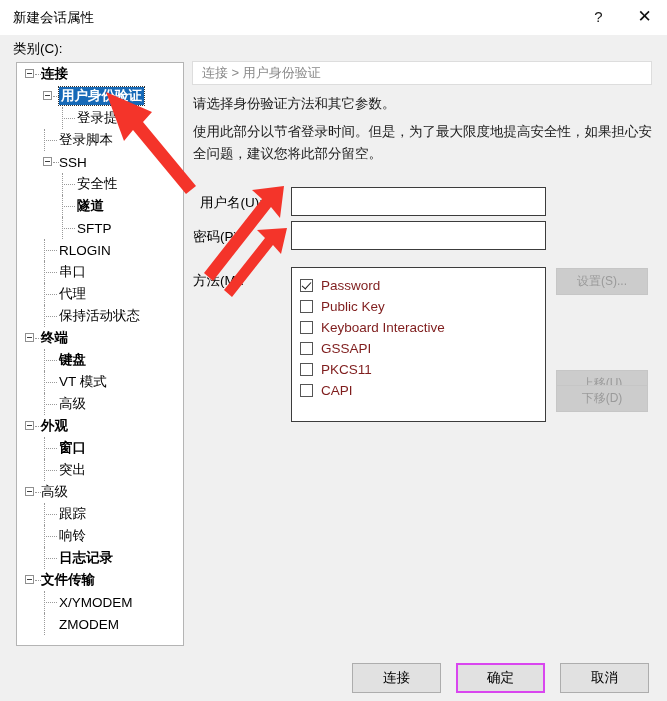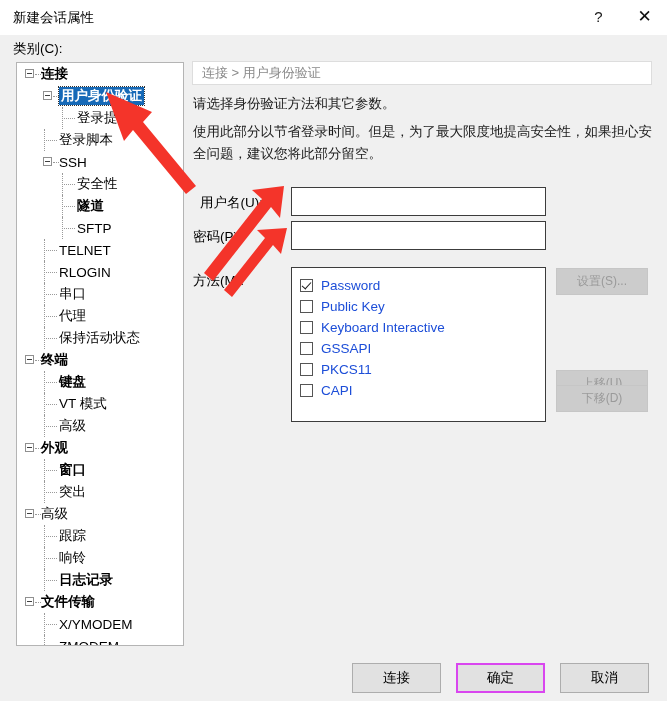--- a/index.html
+++ b/index.html
@@ -141,21 +141,21 @@
     position: absolute; left: 291px; top: 267px;
     width: 255px; height: 155px;
     background: #ffffff;
     border: 1px solid #3c3c3c;
     box-sizing: border-box;
     padding: 7px 0 0 8px;
   }
   .method-row {
     height: 21px;
     display: flex; align-items: center;
-    font-size: 13.5px; color: #1d4ed8;
+    font-size: 13.5px; color: #7f1d1d;
   }
   .cbx {
     position: relative;
     width: 13px; height: 13px;
     border: 1px solid #555555;
     background: #ffffff;
     margin-right: 8px;
     box-sizing: border-box;
     flex: none;
   }
@@ -257,25 +257,20 @@
         <span class="tree-label bold" style="left: 60px;">隧道</span>
       </div>
       <div class="tree-row">
         <span class="tw-dots" style="left: 45px; top: 11px; width: 13px;"></span>
         <span class="tw-vline" style="left: 45px; top: 0px; height: 22px;"></span>
         <span class="tree-label" style="left: 60px;">SFTP</span>
       </div>
       <div class="tree-row">
         <span class="tw-dots" style="left: 27px; top: 11px; width: 13px;"></span>
         <span class="tw-vline" style="left: 27px; top: 0px; height: 22px;"></span>
-        <span class="tree-label" style="left: 42px;">TELNET</span>
-      </div>
-      <div class="tree-row">
-        <span class="tw-dots" style="left: 27px; top: 11px; width: 13px;"></span>
-        <span class="tw-vline" style="left: 27px; top: 0px; height: 22px;"></span>
         <span class="tree-label" style="left: 42px;">RLOGIN</span>
       </div>
       <div class="tree-row">
         <span class="tw-dots" style="left: 27px; top: 11px; width: 13px;"></span>
         <span class="tw-vline" style="left: 27px; top: 0px; height: 22px;"></span>
         <span class="tree-label" style="left: 42px;">串口</span>
       </div>
       <div class="tree-row">
         <span class="tw-dots" style="left: 27px; top: 11px; width: 13px;"></span>
         <span class="tw-vline" style="left: 27px; top: 0px; height: 22px;"></span>

